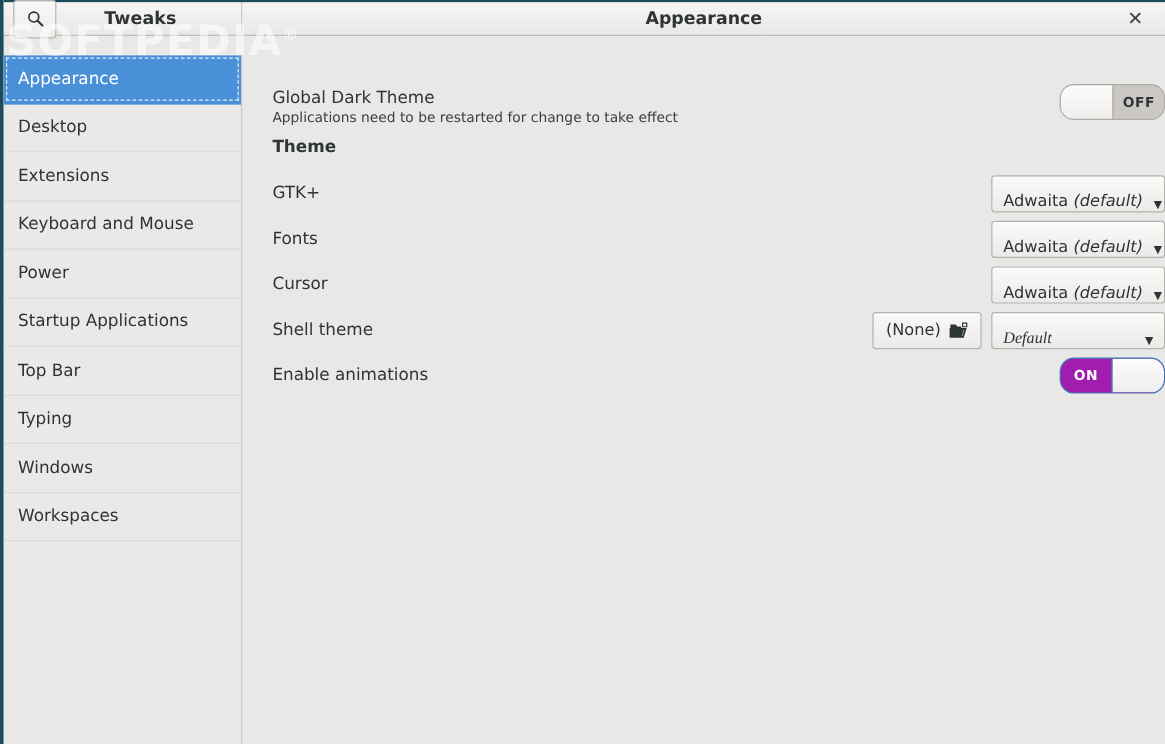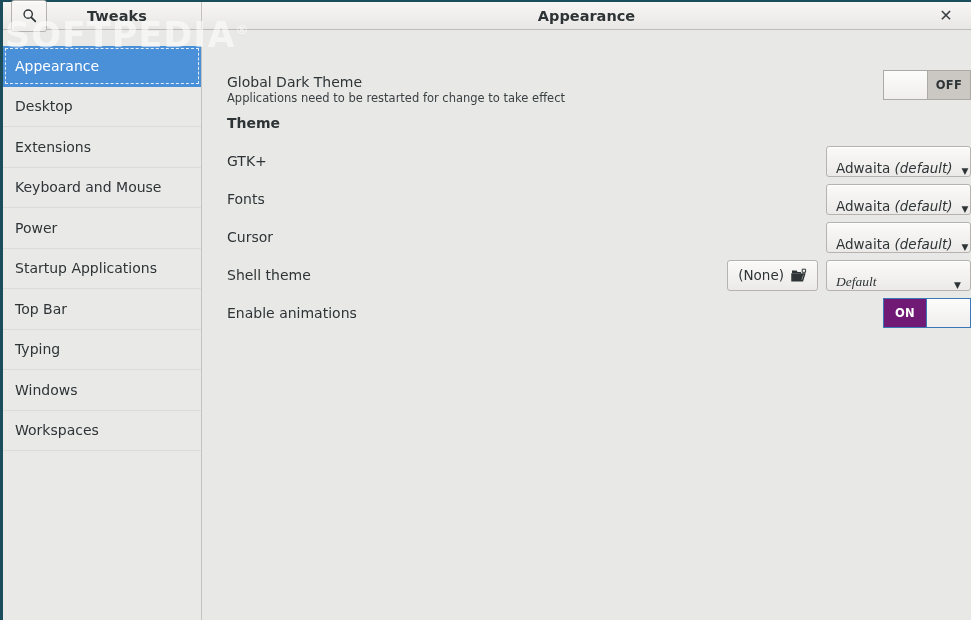--- a/index.html
+++ b/index.html
@@ -207,21 +207,21 @@
   }
 
   .opt-row { height: 38px; }
   #row-gtk { margin-top: 11px; }
 
   
   .switch {
     width: 88px;
     height: 30px;
     border: 1px solid #adaaa6;
-    border-radius: 0;
+    border-radius: 12px;
     display: flex;
     box-sizing: border-box;
     overflow: hidden;
     cursor: pointer;
     background: #cfccc8;
   }
   .switch .knob {
     width: 44px;
     background: linear-gradient(to bottom, #fcfcfc, #f0eeec);
     box-sizing: border-box;
@@ -232,21 +232,21 @@
     align-items: center;
     justify-content: center;
     font-size: 11.5px;
     font-weight: bold;
     letter-spacing: 0.4px;
   }
   .switch.off { background: #cbc8c4; }
   .switch.off .knob { border-right: 1px solid #adaaa6; }
   .switch.off .track-label { color: #2e3436; }
 
-  .switch.on { background: #701a75; border-color: #3b78b5; }
+  .switch.on { background: #a21caf; border-color: #3b78b5; }
   .switch.on .track-label { color: #ffffff; order: 0; }
   .switch.on .knob { order: 1; border-left: 1px solid #3b78b5; }
 
   
   .combo {
     height: 31px;
     min-width: 145px;
     border: 1px solid #b6b3ae;
     border-radius: 3px;
     background: linear-gradient(to bottom, #fafaf9, #eceae8);

